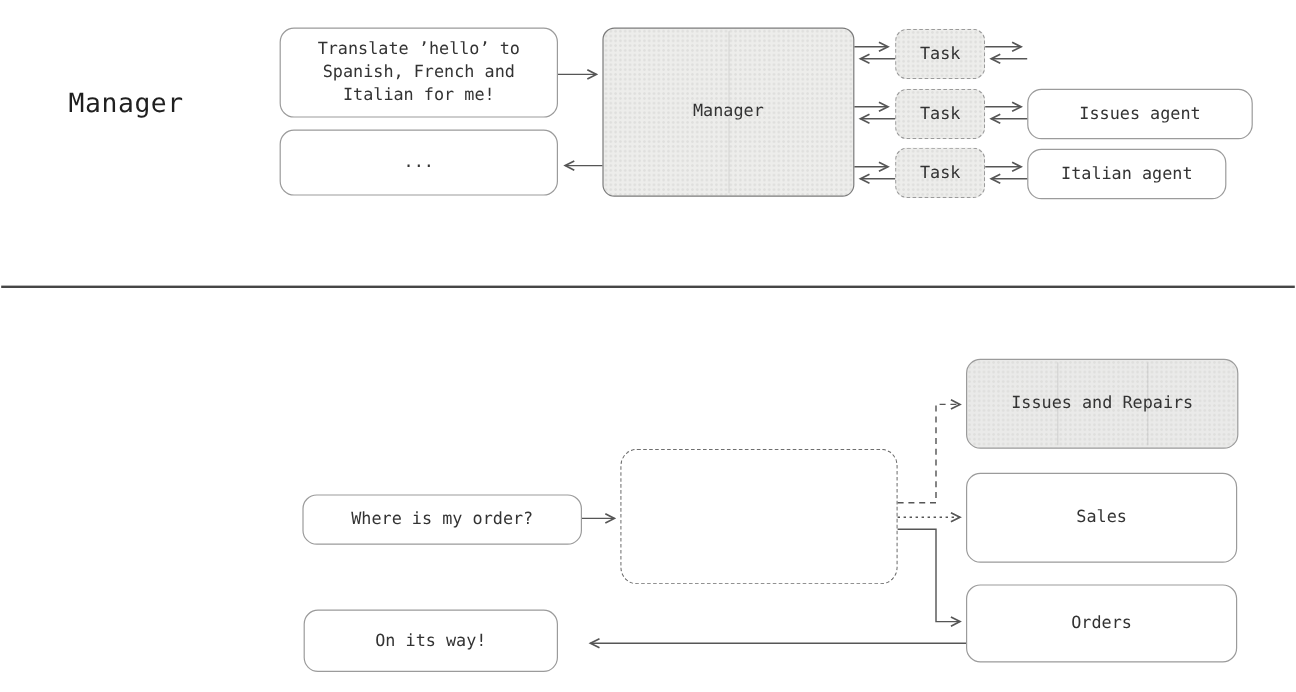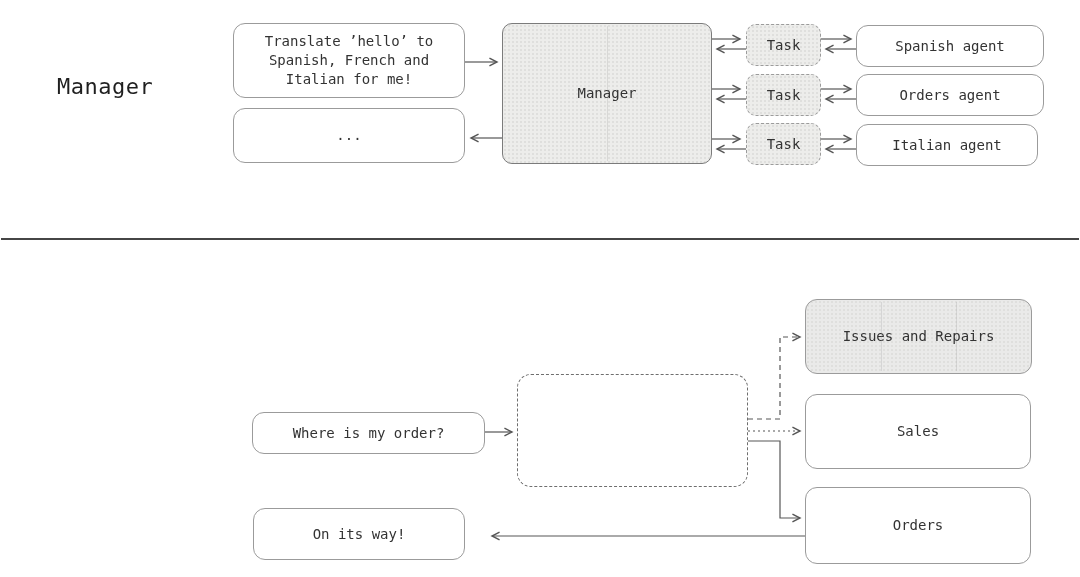--- a/index.html
+++ b/index.html
@@ -52,40 +52,39 @@
 
   <div class="box textured hub" style="left:502px;top:23px;width:210px;height:141px;">
     <span class="seam" style="left:50%;"></span>
     <span>Manager</span>
   </div>
 
   <div class="box textured dashedborder" style="left:746px;top:24px;width:75px;height:40px;border-radius:10px;">Task</div>
   <div class="box textured dashedborder" style="left:746px;top:74px;width:75px;height:39px;border-radius:10px;">Task</div>
   <div class="box textured dashedborder" style="left:746px;top:123px;width:75px;height:39px;border-radius:10px;">Task</div>
 
-  <div class="box" style="left:856px;top:25px;width:188px;height:39px;">Spanish agent</div>
-  <div class="box" style="left:856px;top:74px;width:188px;height:39px;">Orders agent</div>
-  <div class="box" style="left:856px;top:124px;width:182px;height:39px;">Italian agent</div>
+  <div class="box" style="left:856px;top:74px;width:188px;height:39px;">Issues agent</div>
+  <div class="box" style="left:856px;top:124px;width:166px;height:39px;">Italian agent</div>
 
   <div class="divider" style="top:238px;"></div>
 
 
   <div class="box" style="left:252px;top:412px;width:233px;height:40px;text-align:center;">Where is my order?</div>
 
   <div class="box" style="left:253px;top:508px;width:212px;height:52px;">On its way!</div>
 
   <div class="box dashedborder" style="left:517px;top:374px;width:231px;height:113px;border-radius:14px;border-color:#6e6e6e;border-width:1.5px;background:transparent;"></div>
 
   <div class="box textured" style="left:805px;top:299px;width:227px;height:75px;background-color:#eaeae9;">
     <span class="seam" style="left:33.3%;"></span>
     <span class="seam" style="left:66.6%;"></span>
     <span>Issues and Repairs</span>
   </div>
   <div class="box" style="left:805px;top:394px;width:226px;height:75px;">Sales</div>
-  <div class="box" style="left:805px;top:487px;width:226px;height:77px;">Orders</div>
+  <div class="box" style="left:805px;top:487px;width:226px;height:65px;">Orders</div>
 
   <svg class="connectors" width="1080" height="577">
     <defs>
       <marker id="ar" viewBox="0 0 10 10" refX="8.5" refY="5" markerWidth="9" markerHeight="9" orient="auto-start-reverse">
         <path d="M1.5,1.5 L8.5,5 L1.5,8.5" class="ah"></path>
       </marker>
     </defs>
 
     <path class="c" d="M465,62 H497" marker-end="url(#ar)"></path>
     <path class="c" d="M502,138 H471" marker-end="url(#ar)"></path>

